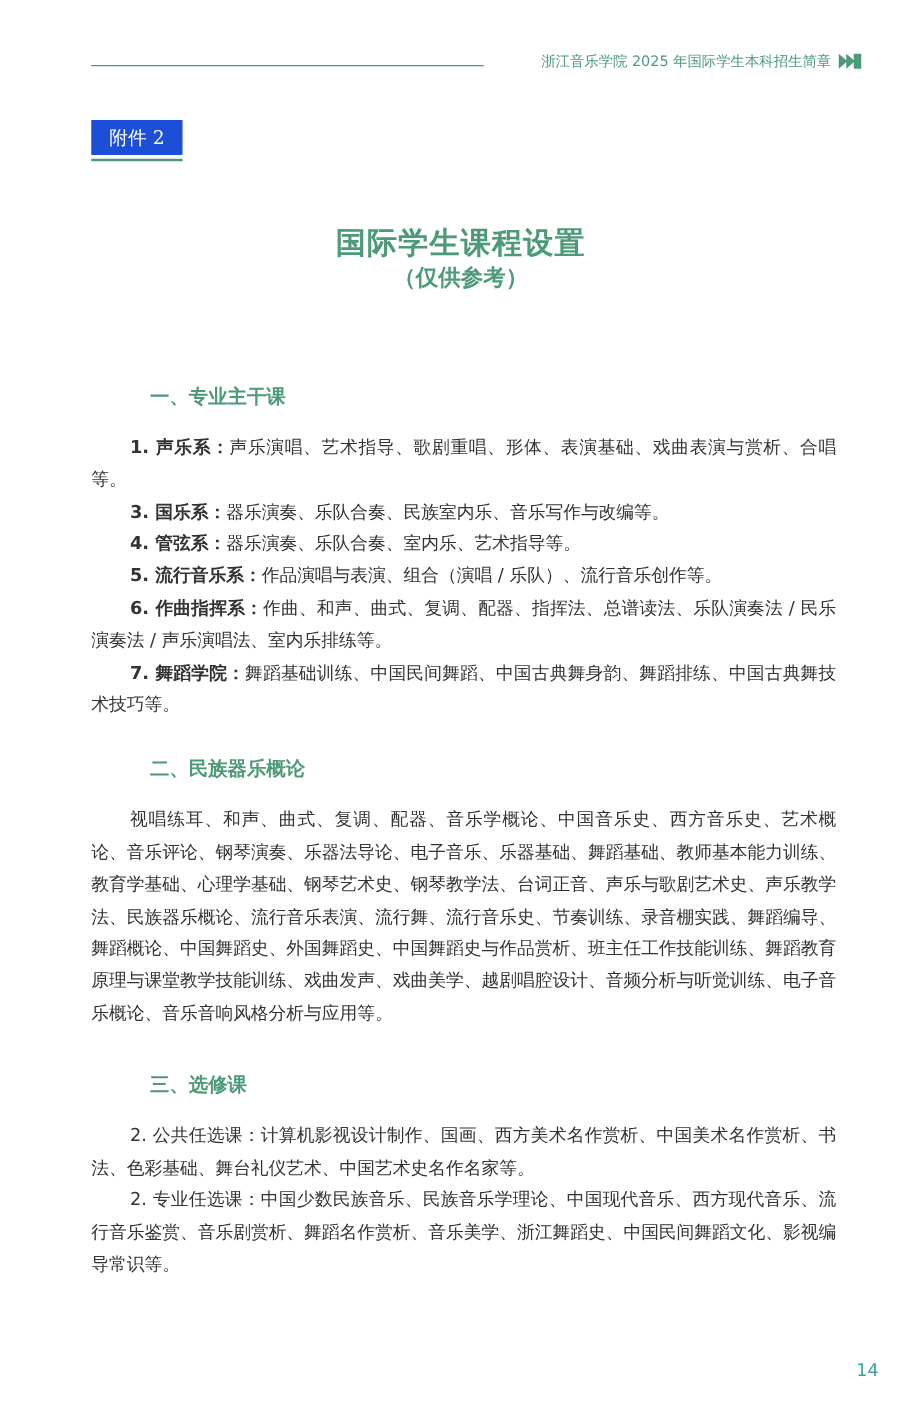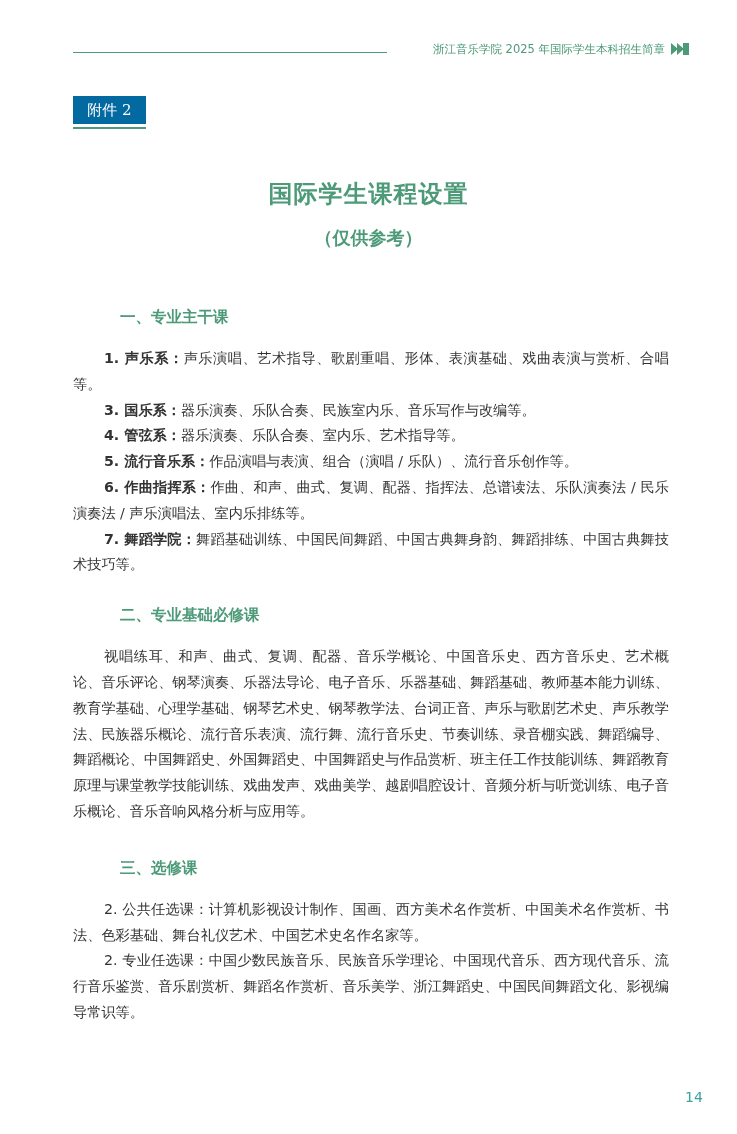--- a/index.html
+++ b/index.html
@@ -22,37 +22,37 @@
     display: flex; margin-left: 6px; height: 12px; align-items: center; margin-bottom: 1px;
   }
   .chev {
     width: 0; height: 0; border-top: 6px solid transparent; border-bottom: 6px solid transparent;
     border-left: 7px solid #4d9a78; margin-right: -1px;
   }
   .chev-bar { width: 6px; height: 12px; background: #4d9a78; }
 
   .annex {
     position: absolute; left: 73px; top: 96px; width: 73px; height: 28px;
-    background: #0369a1; color: #ffffff; font-size: 15px;
+    background: #1d4ed8; color: #ffffff; font-size: 15px;
     display: flex; align-items: center; justify-content: center;
     font-family: "DejaVu Serif", "Liberation Serif", serif;
   }
   .annex-underline {
     position: absolute; left: 73px; top: 127px; width: 73px; height: 2px; background: #4d9a78;
   }
 
   .title {
     position: absolute; left: 0; right: 0; top: 178px; text-align: center;
     font-family: "DejaVu Serif", "Liberation Serif", serif;
     font-size: 24px; font-weight: bold; color: #4d9a78; letter-spacing: 1px;
   }
   .subtitle {
     position: absolute; left: 0; right: 0; top: 210px; text-align: center;
     font-family: "DejaVu Serif", "Liberation Serif", serif;
-    font-size: 18px; font-weight: bold; color: #4d9a78; margin-top: 16px;
+    font-size: 18px; font-weight: bold; color: #4d9a78;
   }
 
   .content {
     position: absolute; left: 73px; top: 288px; width: 596px;
     font-size: 14.2px; line-height: 25.8px; color: #333333;
   }
   .section-heading {
     color: #4d9a78; font-size: 15.5px; padding-left: 31px; margin: 16px;
     line-height: 26px; height: 26px;
   }
@@ -90,21 +90,21 @@
 
   <h3 class="section-heading">一、专业主干课</h3>
   <p class="para"><span class="label">1. 声乐系：</span><span>声乐演唱、艺术指导、歌剧重唱、形体、表演基础、戏曲表演与赏析、合唱等。</span></p>
   <p class="para"><span class="label">3. 国乐系：</span><span>器乐演奏、乐队合奏、民族室内乐、音乐写作与改编等。</span></p>
   <p class="para"><span class="label">4. 管弦系：</span><span>器乐演奏、乐队合奏、室内乐、艺术指导等。</span></p>
   <p class="para"><span class="label">5. 流行音乐系：</span><span>作品演唱与表演、组合（演唱 / 乐队）、流行音乐创作等。</span></p>
   <p class="para"><span class="label">6. 作曲指挥系：</span><span>作曲、和声、曲式、复调、配器、指挥法、总谱读法、乐队演奏法 / 民乐演奏法 / 声乐演唱法、室内乐排练等。</span></p>
   <p class="para"><span class="label">7. 舞蹈学院：</span><span>舞蹈基础训练、中国民间舞蹈、中国古典舞身韵、舞蹈排练、中国古典舞技术技巧等。</span></p>
 
   <div class="gap1"></div>
-  <h3 class="section-heading">二、专业基础必修课</h3>
+  <h3 class="section-heading">二、民族器乐概论</h3>
   <p class="para">视唱练耳、和声、曲式、复调、配器、音乐学概论、中国音乐史、西方音乐史、艺术概论、音乐评论、钢琴演奏、乐器法导论、电子音乐、乐器基础、舞蹈基础、教师基本能力训练、教育学基础、心理学基础、钢琴艺术史、钢琴教学法、台词正音、声乐与歌剧艺术史、声乐教学法、民族器乐概论、流行音乐表演、流行舞、流行音乐史、节奏训练、录音棚实践、舞蹈编导、舞蹈概论、中国舞蹈史、外国舞蹈史、中国舞蹈史与作品赏析、班主任工作技能训练、舞蹈教育原理与课堂教学技能训练、戏曲发声、戏曲美学、越剧唱腔设计、音频分析与听觉训练、电子音乐概论、音乐音响风格分析与应用等。</p>
 
   <div class="gap2"></div>
   <h3 class="section-heading">三、选修课</h3>
   <p class="para"><span>2. 公共任选课：</span><span>计算机影视设计制作、国画、西方美术名作赏析、中国美术名作赏析、书法、色彩基础、舞台礼仪艺术、中国艺术史名作名家等。</span></p>
   <p class="para"><span>2. 专业任选课：</span><span>中国少数民族音乐、民族音乐学理论、中国现代音乐、西方现代音乐、流行音乐鉴赏、音乐剧赏析、舞蹈名作赏析、音乐美学、浙江舞蹈史、中国民间舞蹈文化、影视编导常识等。</span></p>
 </div>
 
 <div class="page-number">14</div>
 

